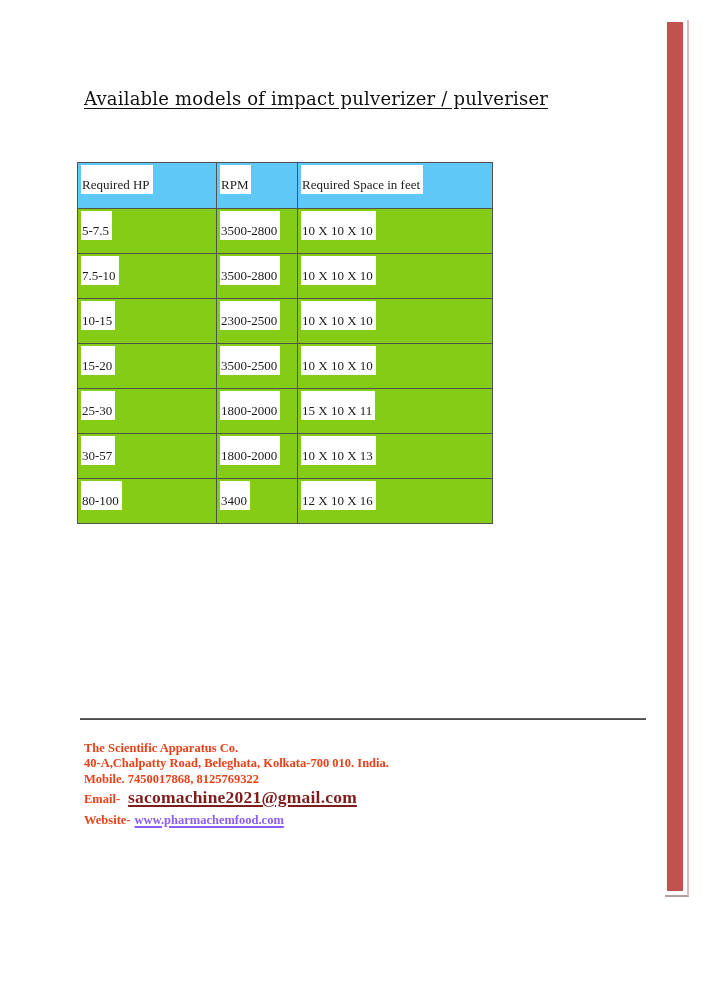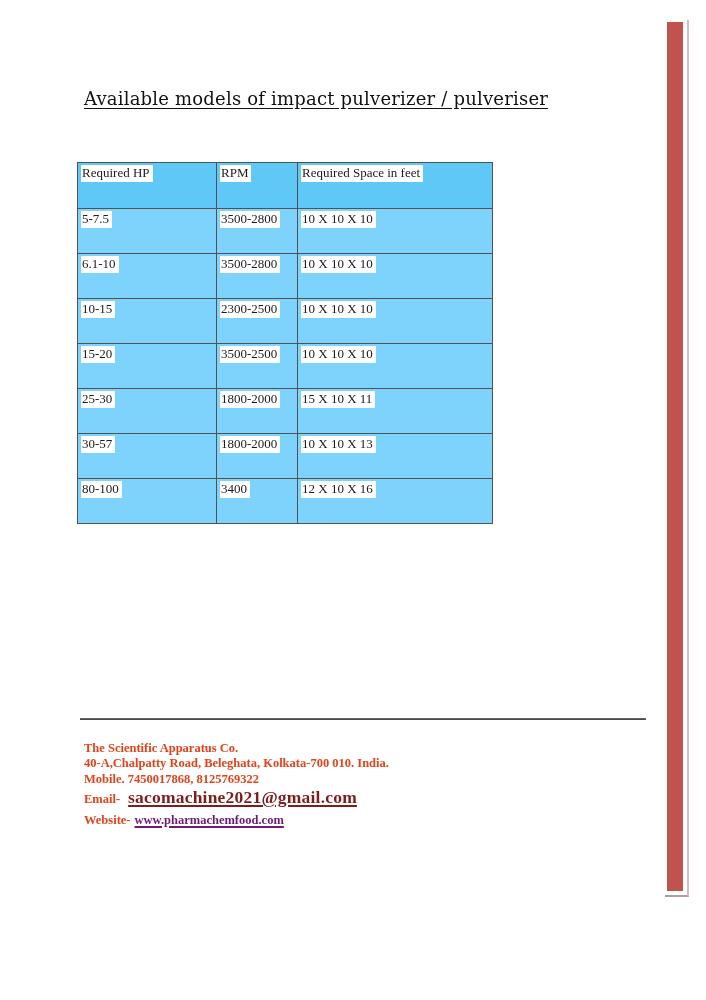--- a/index.html
+++ b/index.html
@@ -27,22 +27,22 @@
   table.models col.c2 { width: 81px; }
   table.models col.c3 { width: 195px; }
   table.models th, table.models td {
     border: 1px solid #515151;
     vertical-align: top;
     text-align: left;
     padding: 2px 2px 0 3px;
     font-weight: normal;
   }
   table.models th { height: 46px; background: #5fc8f7; }
-  table.models td { height: 45px; background: #7dd3fc; }
-  .hl { background: #ffffff; padding: 0 3px 1px 1px; display: inline-block; }
+  table.models td { height: 45px; background: #84cc16; }
+  .hl { background: #ffffff; padding: 12px 3px 1px 1px; display: inline-block; }
 
   .divider {
     position: absolute; left: 80px; top: 718px;
     width: 566px; height: 2px;
     background: linear-gradient(#707070, #3d3d3d);
   }
 
   .footer {
     position: absolute; left: 84px; top: 741px;
     font-family: Liberation Serif, serif;
@@ -57,21 +57,21 @@
     font-size: 17.5px;
     color: #7f1d1d;
     text-decoration: underline;
     text-decoration-thickness: 2px;
     text-underline-offset: 2px;
     margin-left: 8px;
     letter-spacing: 0.2px;
   }
   .footer .website-line { margin-top: 2px; }
   .footer a.website-link {
-    color: #701a75;
+    color: #8b5cf6;
     text-decoration: underline;
     text-decoration-thickness: 1.5px;
     text-underline-offset: 2px;
     margin-left: 4px;
   }
 
   .scroll-track {
     position: absolute; left: 665px; top: 20px;
     width: 24px; height: 877px;
     background: #ffffff;
@@ -102,21 +102,21 @@
       <th><span class="hl">Required Space in feet</span></th>
     </tr>
   </thead>
   <tbody>
     <tr>
       <td><span class="hl">5-7.5</span></td>
       <td><span class="hl">3500-2800</span></td>
       <td><span class="hl">10 X 10 X 10</span></td>
     </tr>
     <tr>
-      <td><span class="hl">6.1-10</span></td>
+      <td><span class="hl">7.5-10</span></td>
       <td><span class="hl">3500-2800</span></td>
       <td><span class="hl">10 X 10 X 10</span></td>
     </tr>
     <tr>
       <td><span class="hl">10-15</span></td>
       <td><span class="hl">2300-2500</span></td>
       <td><span class="hl">10 X 10 X 10</span></td>
     </tr>
     <tr>
       <td><span class="hl">15-20</span></td>

